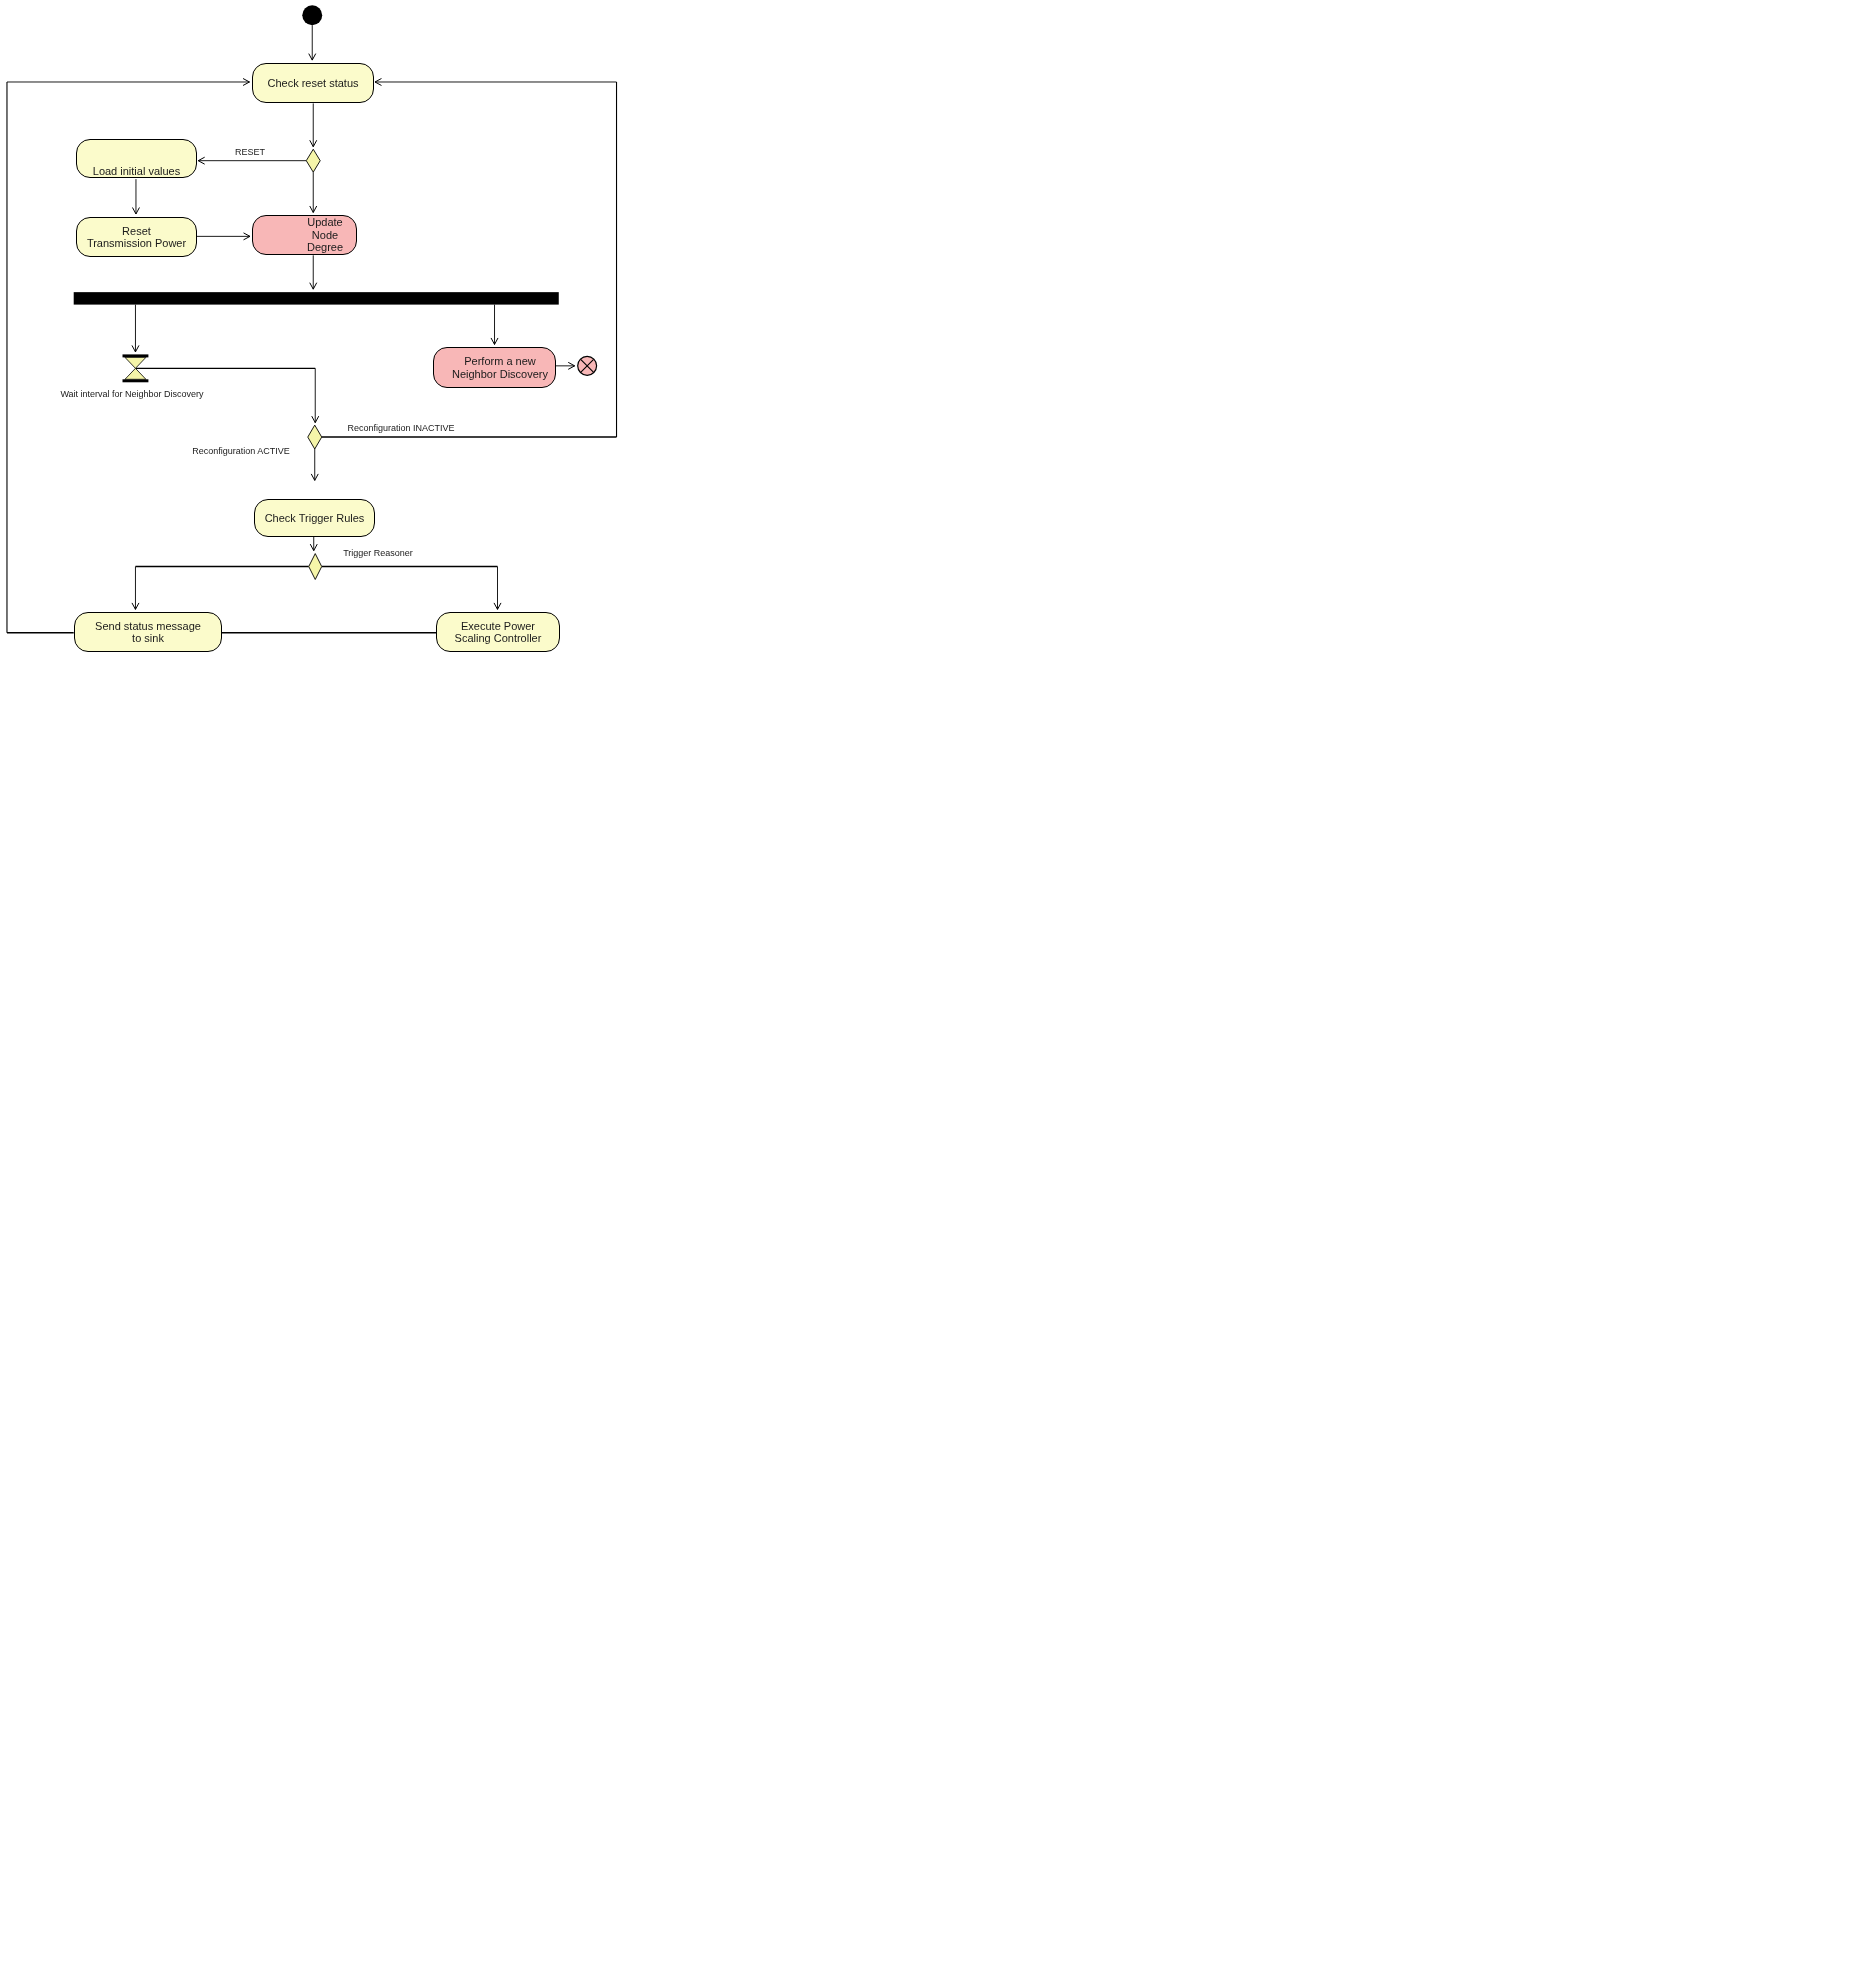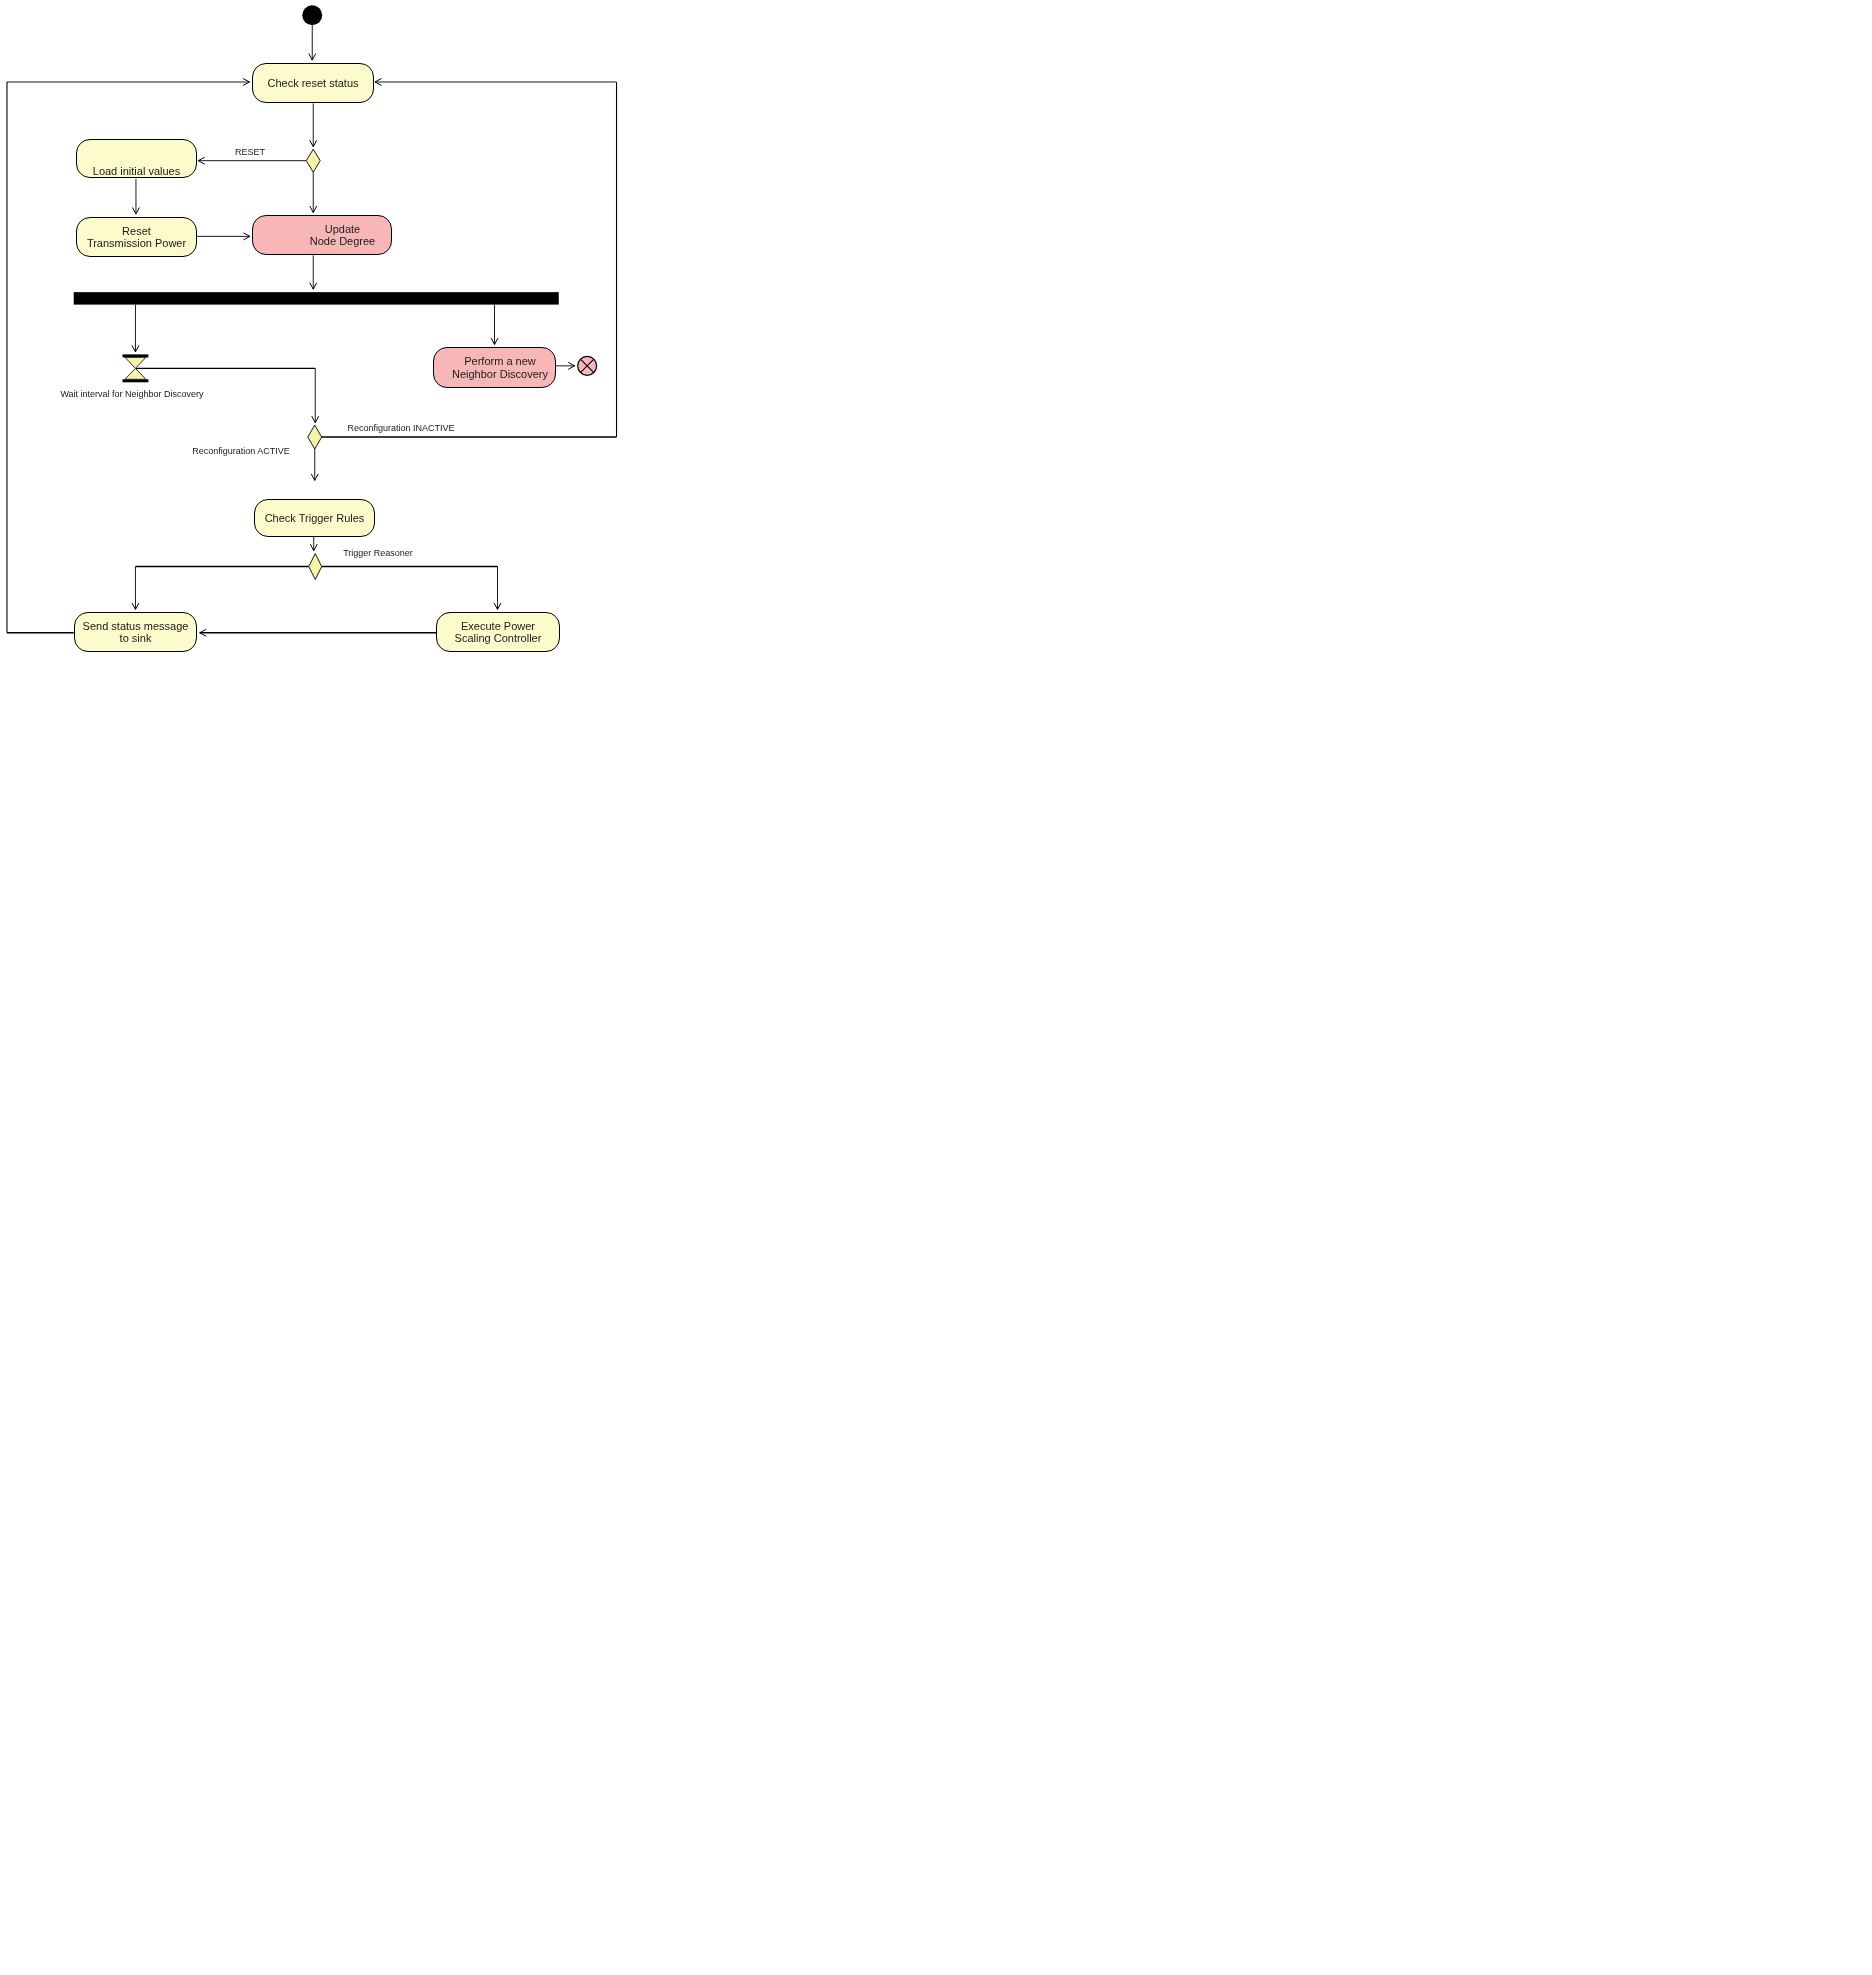--- a/index.html
+++ b/index.html
@@ -106,35 +106,35 @@
 
   <div class="action" style="left:76px;top:139px;width:121px;height:39px;align-items:flex-end;">
     <span>Load initial values</span>
   </div>
 
   <div class="action" style="left:76px;top:217px;width:121px;height:40px;">
     <span>Reset
 Transmission Power</span>
   </div>
 
-  <div class="action pink" style="left:252px;top:215px;width:140px;height:40px;padding-left:41px;">
+  <div class="action pink" style="left:252px;top:215px;width:105px;height:40px;padding-left:41px;">
     <span>Update
 Node Degree</span>
   </div>
 
   <div class="action pink" style="left:433px;top:347px;width:123px;height:41px;padding-left:11px;">
     <span>Perform a new
 Neighbor Discovery</span>
   </div>
 
   <div class="action" style="left:254px;top:483px;width:121px;height:38px;margin-top:16px;">
     <span>Check Trigger Rules</span>
   </div>
 
-  <div class="action" style="left:74px;top:612px;width:123px;height:40px;">
+  <div class="action" style="left:74px;top:612px;width:148px;height:40px;">
     <span>Send status message
 to sink</span>
   </div>
 
   <div class="action" style="left:436px;top:612px;width:124px;height:40px;">
     <span>Execute Power
 Scaling Controller</span>
   </div>
 
   <div class="edge-label" style="left:250px;top:147px;">RESET</div>

